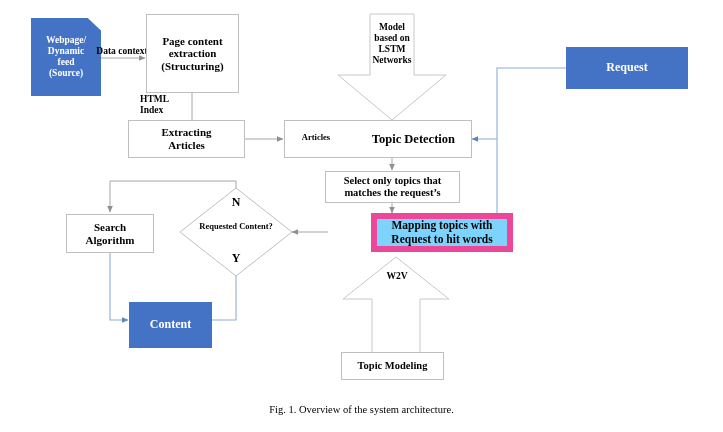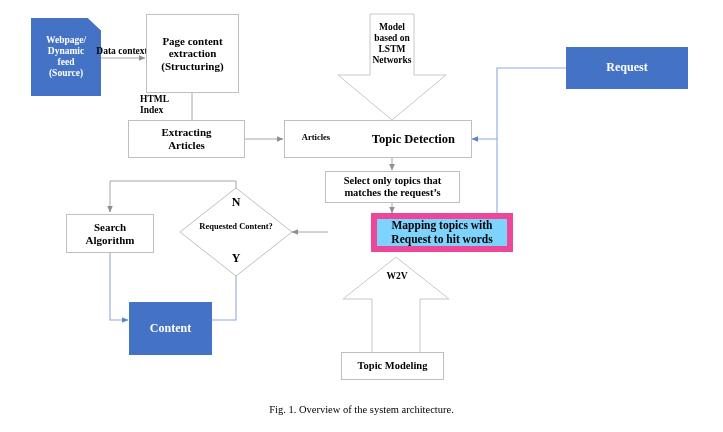--- a/index.html
+++ b/index.html
@@ -142,19 +142,19 @@
   <div class="lbl" style="left:198px;top:222px;width:76px;font-size:8.5px;">Requested
 Content?</div>
   <div class="lbl" style="left:226px;top:196px;width:20px;font-size:12px;">N</div>
   <div class="lbl" style="left:226px;top:252px;width:20px;font-size:12px;">Y</div>
 
   <div class="node box" style="left:66px;top:214px;width:88px;height:39px;font-size:11px;">
     <span style="white-space:pre-line;">Search
 Algorithm</span>
   </div>
 
-  <div class="node blue" style="left:129px;top:302px;width:83px;height:53px;font-size:12px;">
+  <div class="node blue" style="left:129px;top:302px;width:83px;height:46px;font-size:12px;">
     <span>Content</span>
   </div>
 
   <div class="caption" style="top:404px;font-size:10.5px;">Fig. 1.  Overview of the system architecture.</div>
 
 </div>
 
 </body></html>

